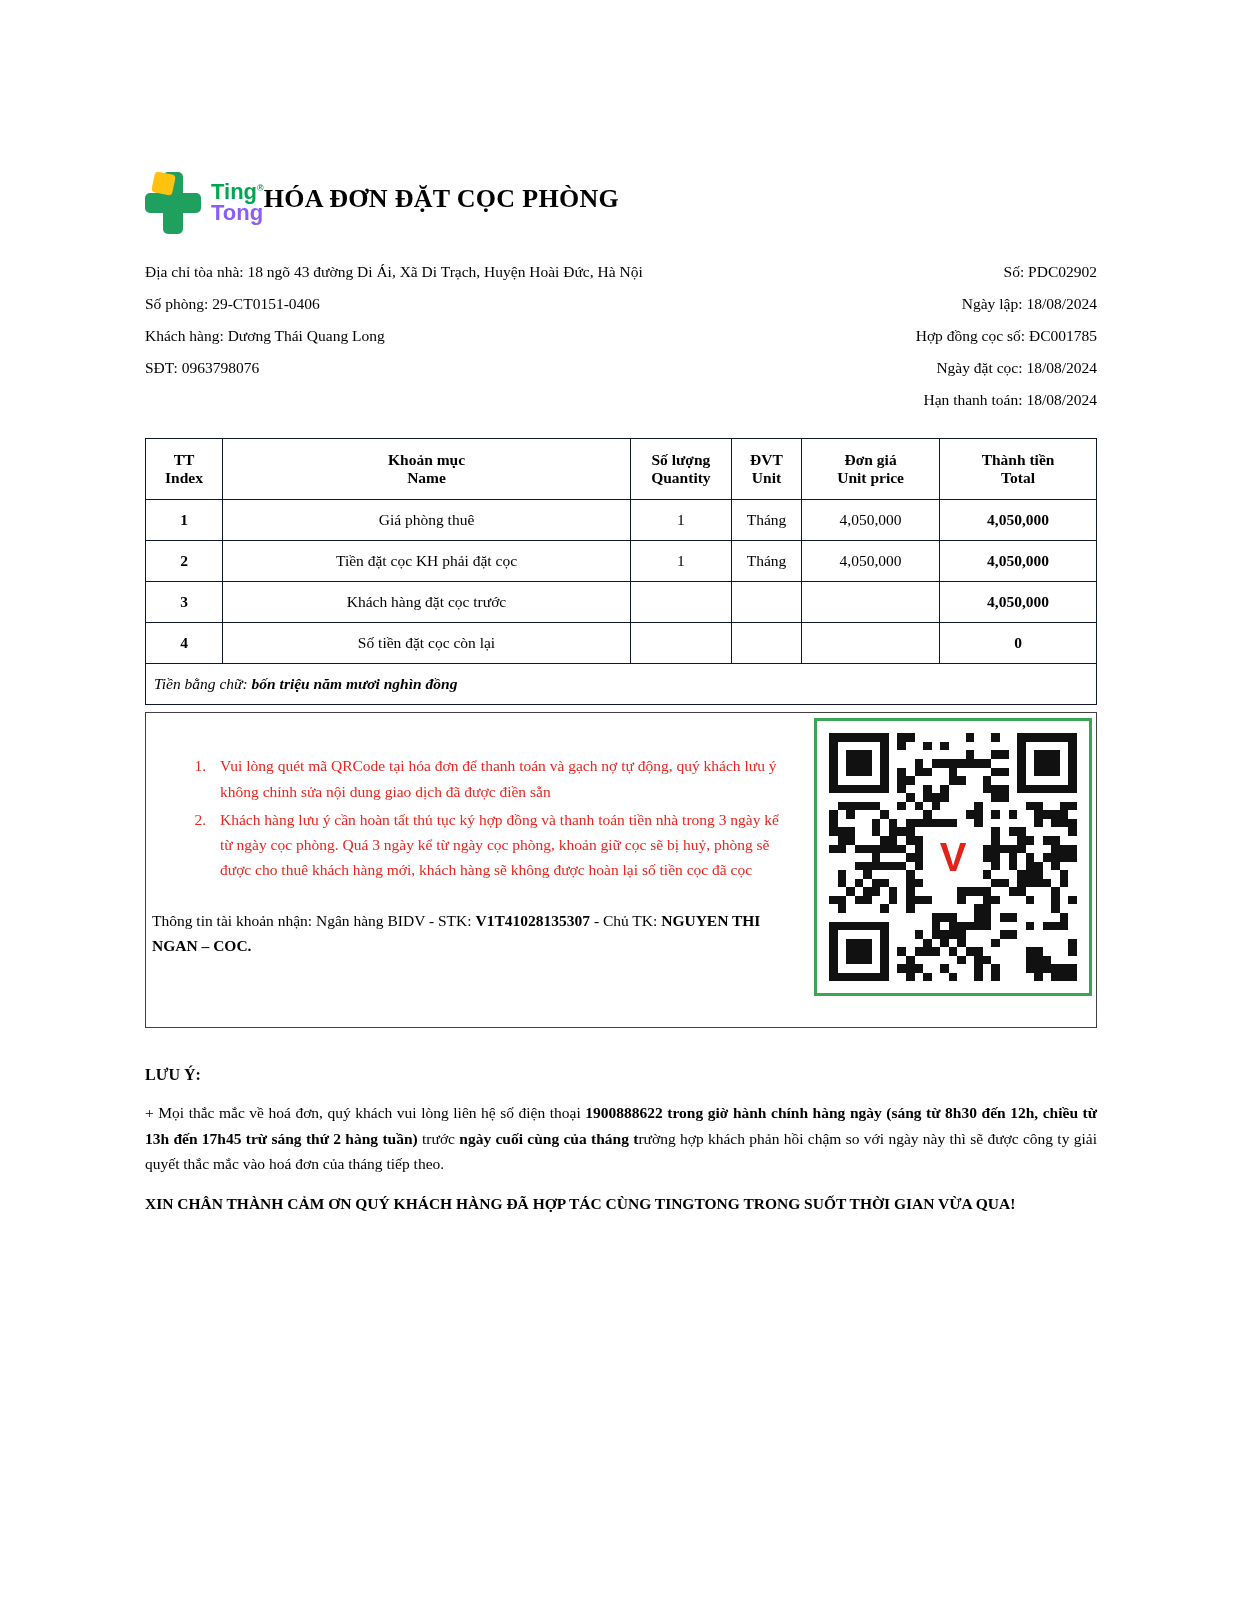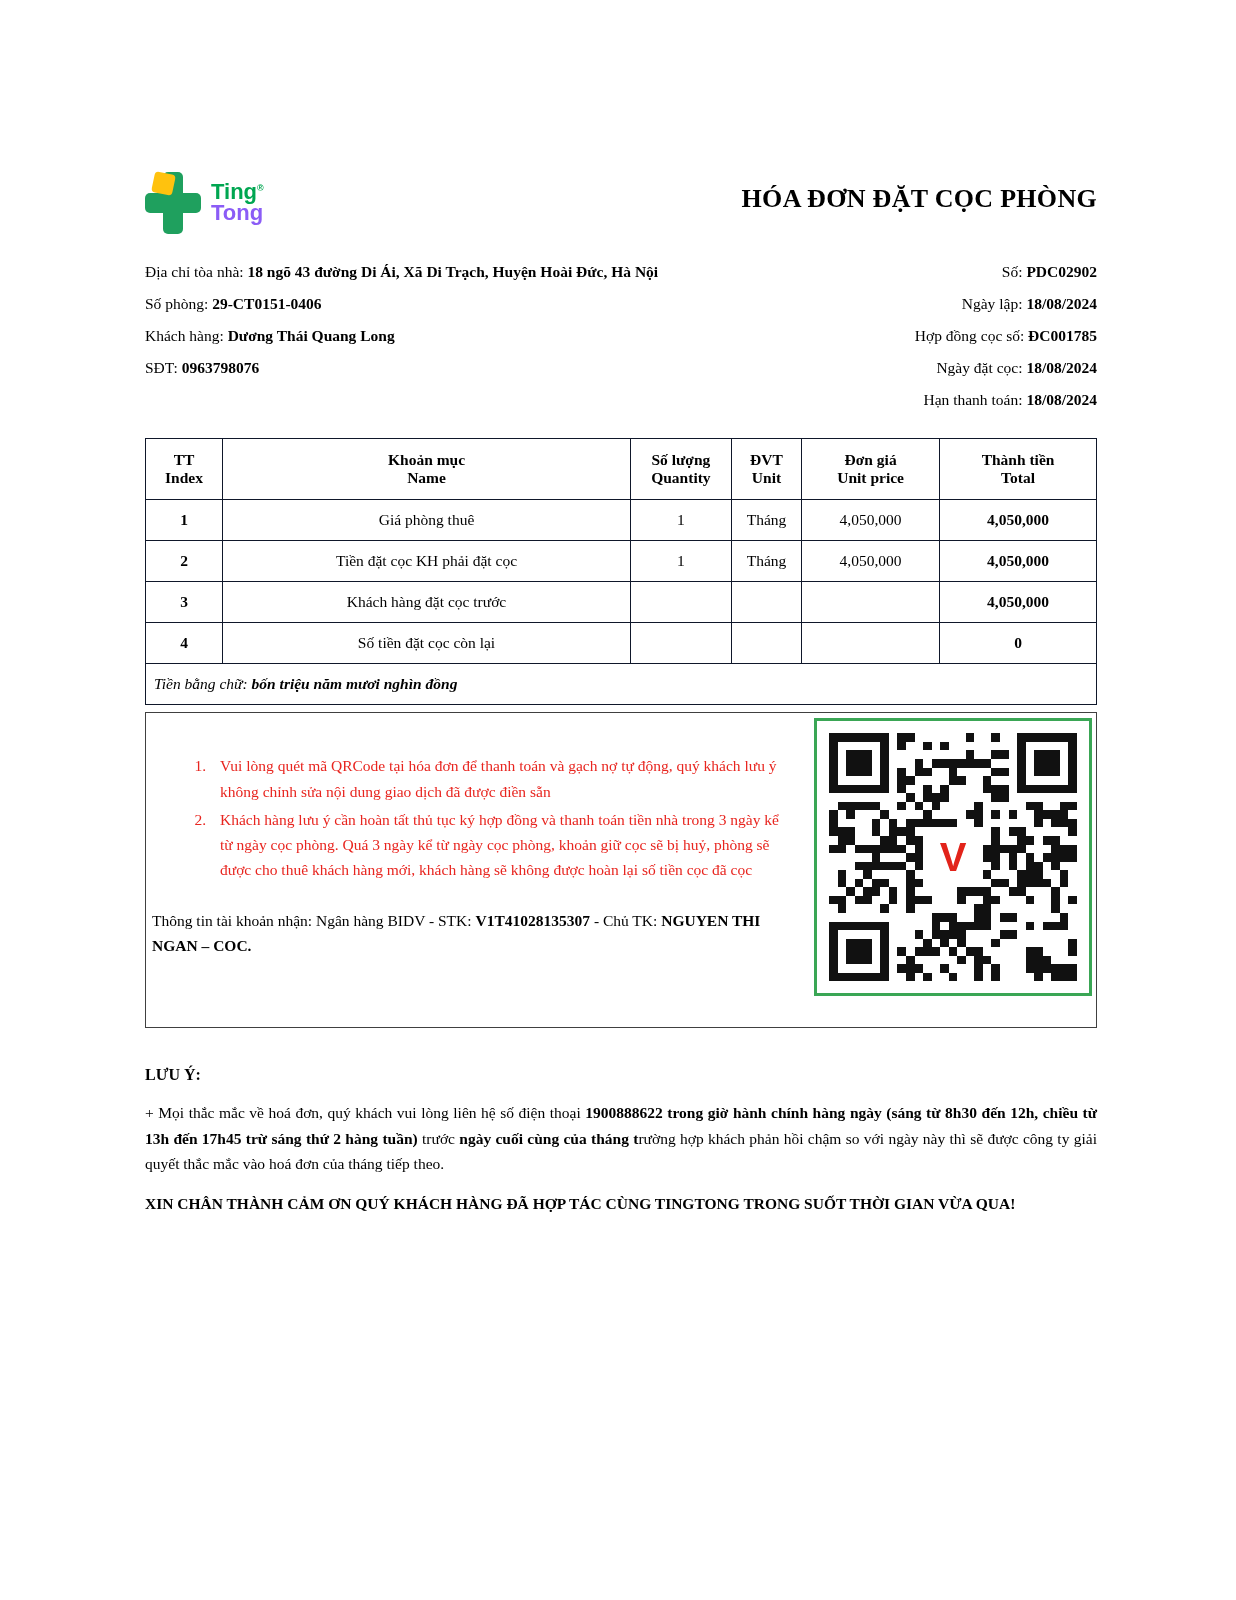--- a/index.html
+++ b/index.html
@@ -1,37 +1,37 @@
 <!DOCTYPE html>
 <html><head>
 <meta charset="utf-8">
 <style>
   html,body{margin:0;padding:0;background:#fff;}
   body{width:1236px;height:1600px;font-family:"Liberation Serif","DejaVu Serif",serif;color:#000;font-size:15.5px;}
   .page{box-sizing:border-box;width:1236px;height:1600px;padding:172px 139px 0 145px;}
 
   
-  .top{display:flex;justify-content:space-between;align-items:flex-start;margin-bottom:22px;gap:44px;}
+  .top{display:flex;align-items:flex-start;margin-bottom:22px;}
   .logo{display:flex;align-items:center;gap:10px;}
   .logo-icon{position:relative;width:56px;height:62px;flex:0 0 auto;}
   .arm-v{position:absolute;left:18px;top:0;width:20px;height:62px;background:#1fa05e;border-radius:5px;}
   .arm-h{position:absolute;left:0;top:21px;width:56px;height:20px;background:#1fa05e;border-radius:5px;}
   .arm-yellow{position:absolute;left:8px;top:1px;width:21px;height:21px;background:#ffc20e;border-radius:4px;transform:rotate(12deg);}
   .logo-text{font-family:"Liberation Sans","DejaVu Sans",sans-serif;font-weight:bold;font-size:22px;line-height:0.95;}
   .logo-ting{color:#00a651;}
   .logo-ting sup{font-size:9px;vertical-align:super;}
   .logo-tong{color:#8b5cf6;}
   .title{font-size:26px;font-weight:bold;margin:12px 0 0 0;letter-spacing:0.3px;}
 
   
   .info{display:flex;justify-content:space-between;margin-bottom:22px;line-height:2.07;}
   .info-left{width:520px;}
   .info-right{flex:1;text-align:right;}
   .lbl{font-weight:normal;}
-  .val{font-weight:bold;}
+  .val{font-weight:normal;}
 
   
   table.items{width:100%;border-collapse:collapse;table-layout:fixed;}
   table.items th,table.items td{border:1px solid #0f172a;padding:2px 8px;}
   table.items th{height:56px;font-weight:bold;text-align:center;}
   table.items td{height:36px;}
   .c{text-align:center;}
   .b{font-weight:bold;}
   .name-cell{text-align:center;padding-left:14px;}
   .words-cell{height:36px;padding-left:14px;}

